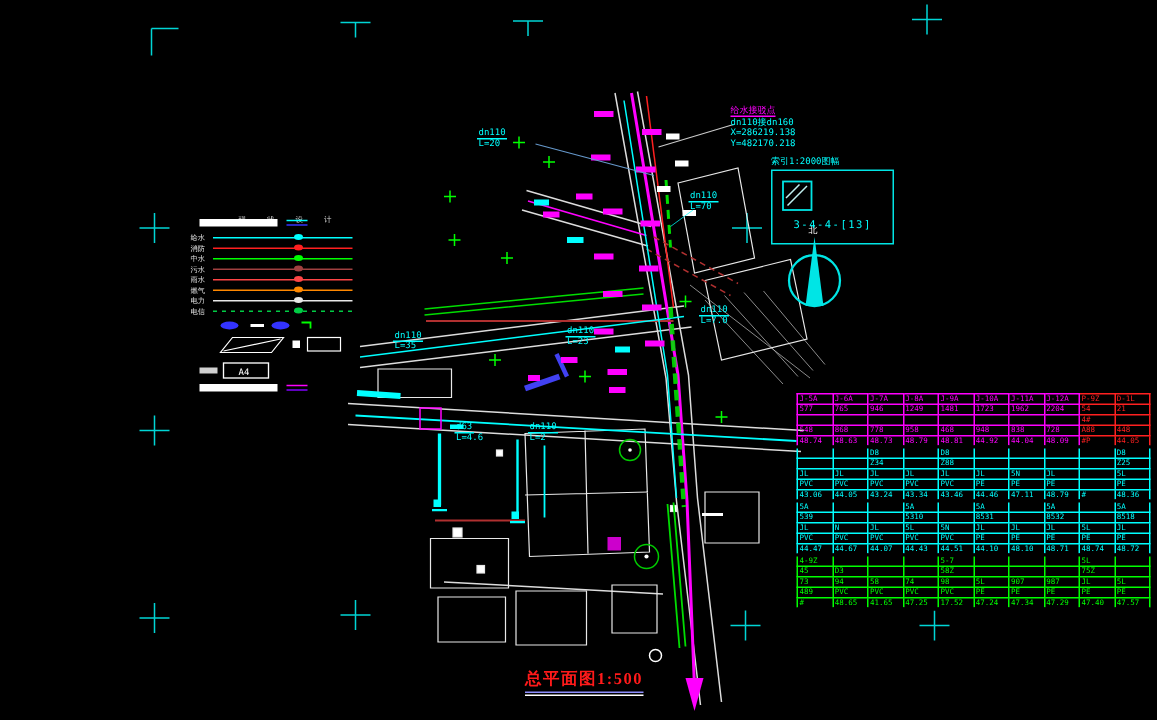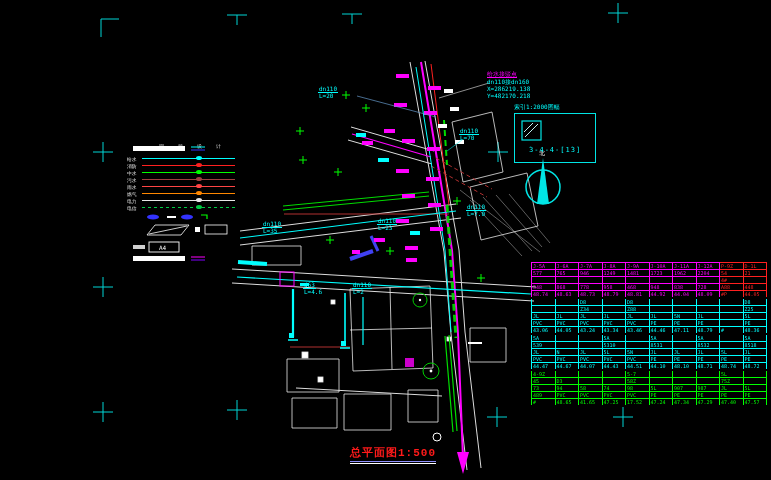--- a/index.html
+++ b/index.html
@@ -26,21 +26,21 @@
   .lrow .line{flex:1;height:1px;position:relative;}
   .lrow .dot{position:absolute;left:58%;top:-2px;width:6px;height:4px;border-radius:50%;}
   
   #node-table{left:531px;top:262px;width:236px;}
   #node-table table{border-collapse:collapse;width:236px;table-layout:fixed;}
   #node-table td{font-size:5px;line-height:6px;height:6px;padding:0 1px;border:1px solid;
                  overflow:hidden;white-space:nowrap;}
   #node-table tbody{border-bottom:2px solid #000;}
   
   #main-title{left:350px;top:445px;color:#ff1a1a;font-size:11px;font-weight:bold;
-              letter-spacing:1px;font-family:Liberation Mono, monospace;}
+              letter-spacing:1px;font-family:Liberation Serif, serif;}
   #main-title .u1{height:1px;background:#8f8fff;margin-top:1px;}
   #main-title .u2{height:1px;background:#ffffff;margin-top:1px;}
   
   #north-label{left:539px;top:149px;color:#fff;font-size:6px;}
 </style>
 </head>
 <body>
 
 <div id="sheet">
 

